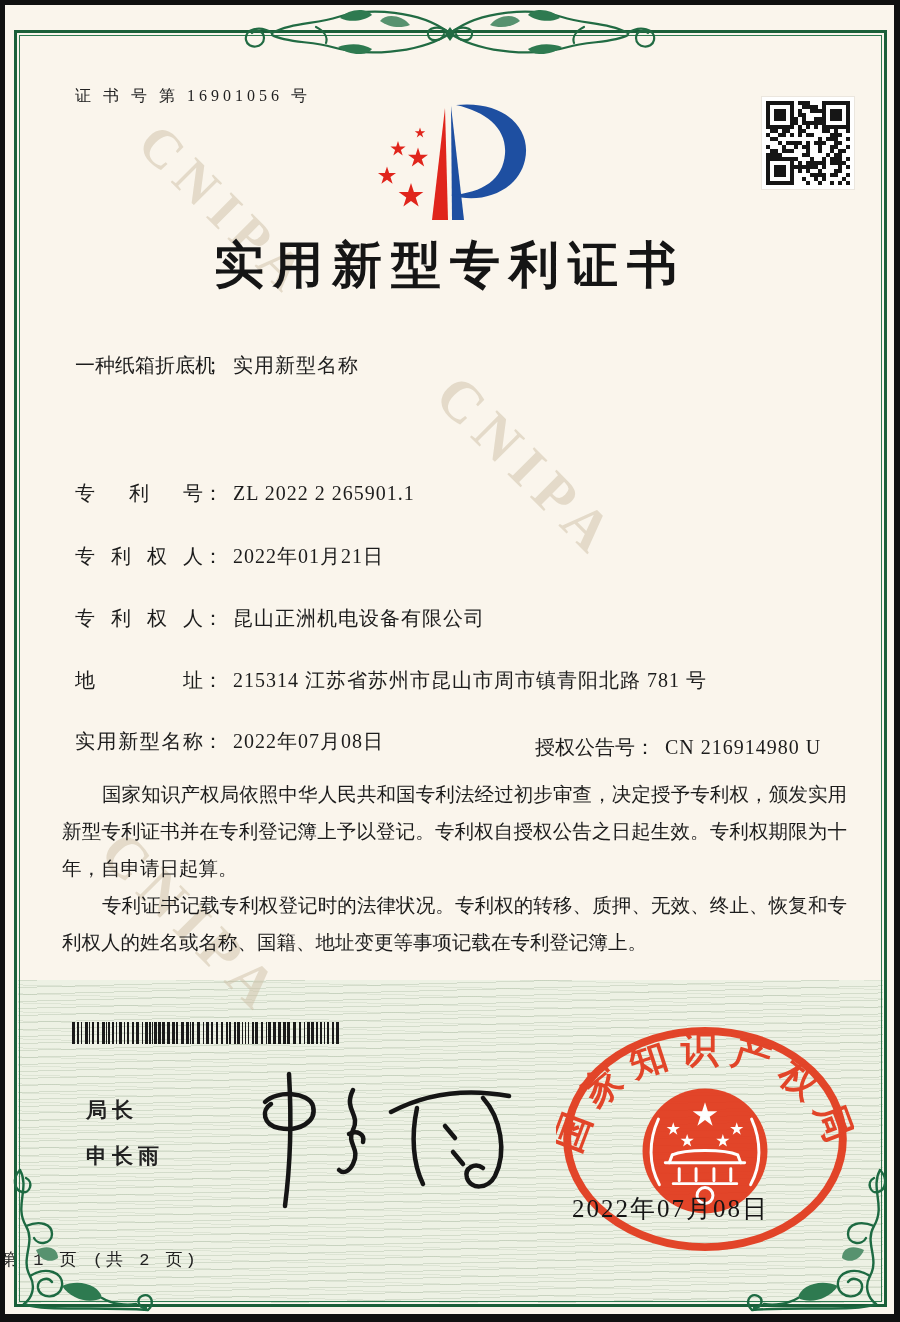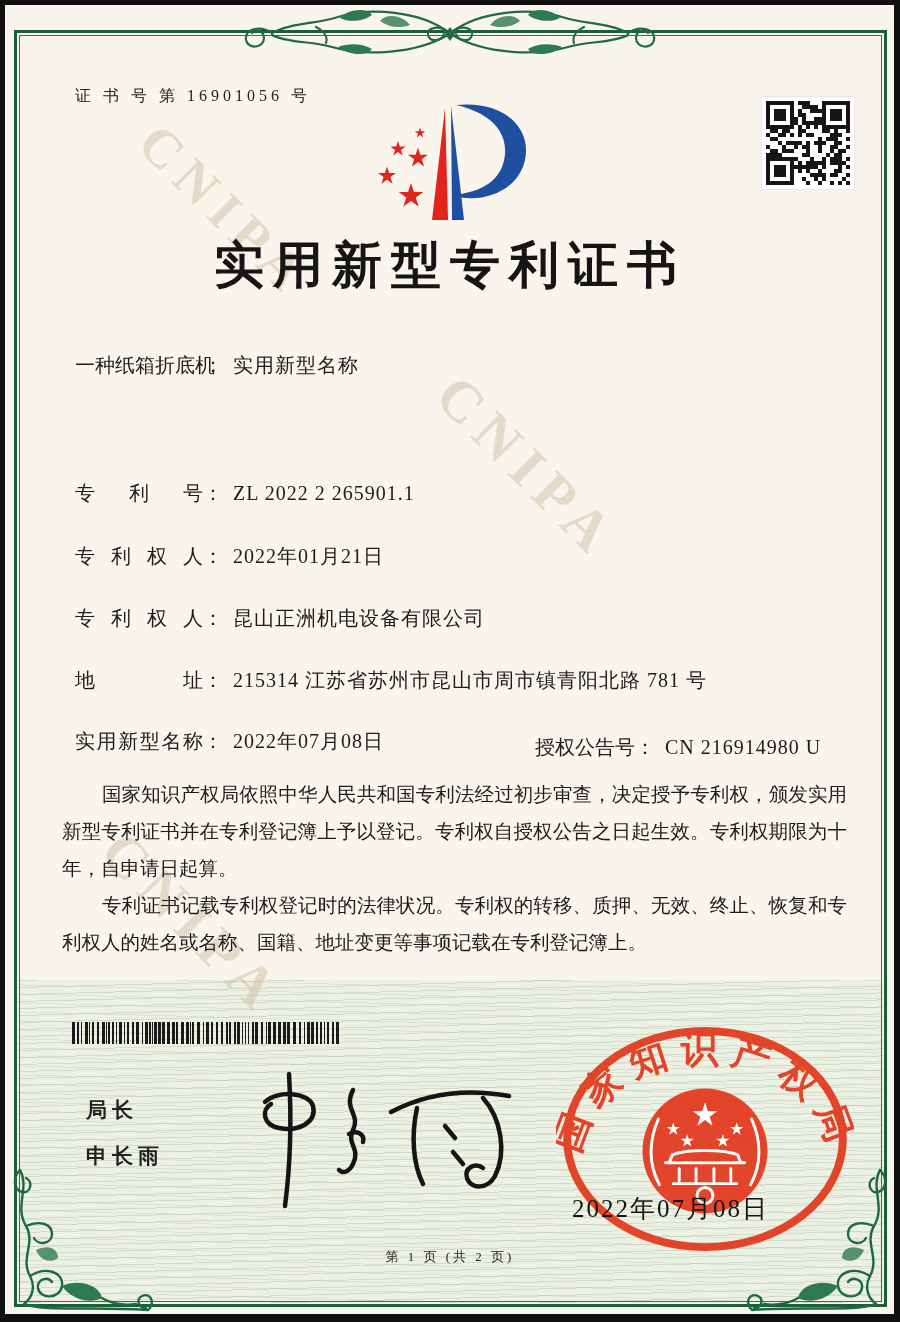--- a/index.html
+++ b/index.html
@@ -40,22 +40,22 @@
   .barcode{position:absolute;left:72px;top:1022px;width:276px;height:22px;display:flex;
            align-items:stretch;z-index:11;}
   .barcode b{background:#1a1a1a;height:100%;}
   .signer{position:absolute;left:86px;z-index:11;font-family:Liberation Sans, sans-serif;
           font-weight:bold;font-size:21px;letter-spacing:5px;color:#222;}
   .sig{position:absolute;left:225px;top:1068px;width:310px;height:150px;z-index:11;}
   .seal{position:absolute;left:556px;top:1020px;width:298px;height:238px;z-index:12;
         mix-blend-mode:multiply;opacity:.95;}
   .seal-date{position:absolute;left:572px;top:1192px;z-index:13;font-size:25px;
              letter-spacing:2px;color:#141414;white-space:nowrap;}
-  .page-footer{position:absolute;left:0;right:0;top:1248px;text-align:center;font-size:13px;
-               letter-spacing:3px;z-index:11;color:#222;}
+  .page-footer{position:absolute;left:0;right:0;top:1248px;text-align:left;font-size:17px;
+               letter-spacing:3px;z-index:11;color:#222;font-family:Liberation Mono, monospace;}
   .flourish-top{position:absolute;left:220px;top:3px;width:460px;height:58px;z-index:31;pointer-events:none;}
   .flourish-bl{position:absolute;left:6px;bottom:6px;width:150px;height:150px;z-index:31;pointer-events:none;}
   .flourish-br{position:absolute;right:6px;bottom:6px;width:150px;height:150px;z-index:31;
                transform:scaleX(-1);pointer-events:none;}
 </style>
 </head>
 <body>
 
 <div class="page">
 

